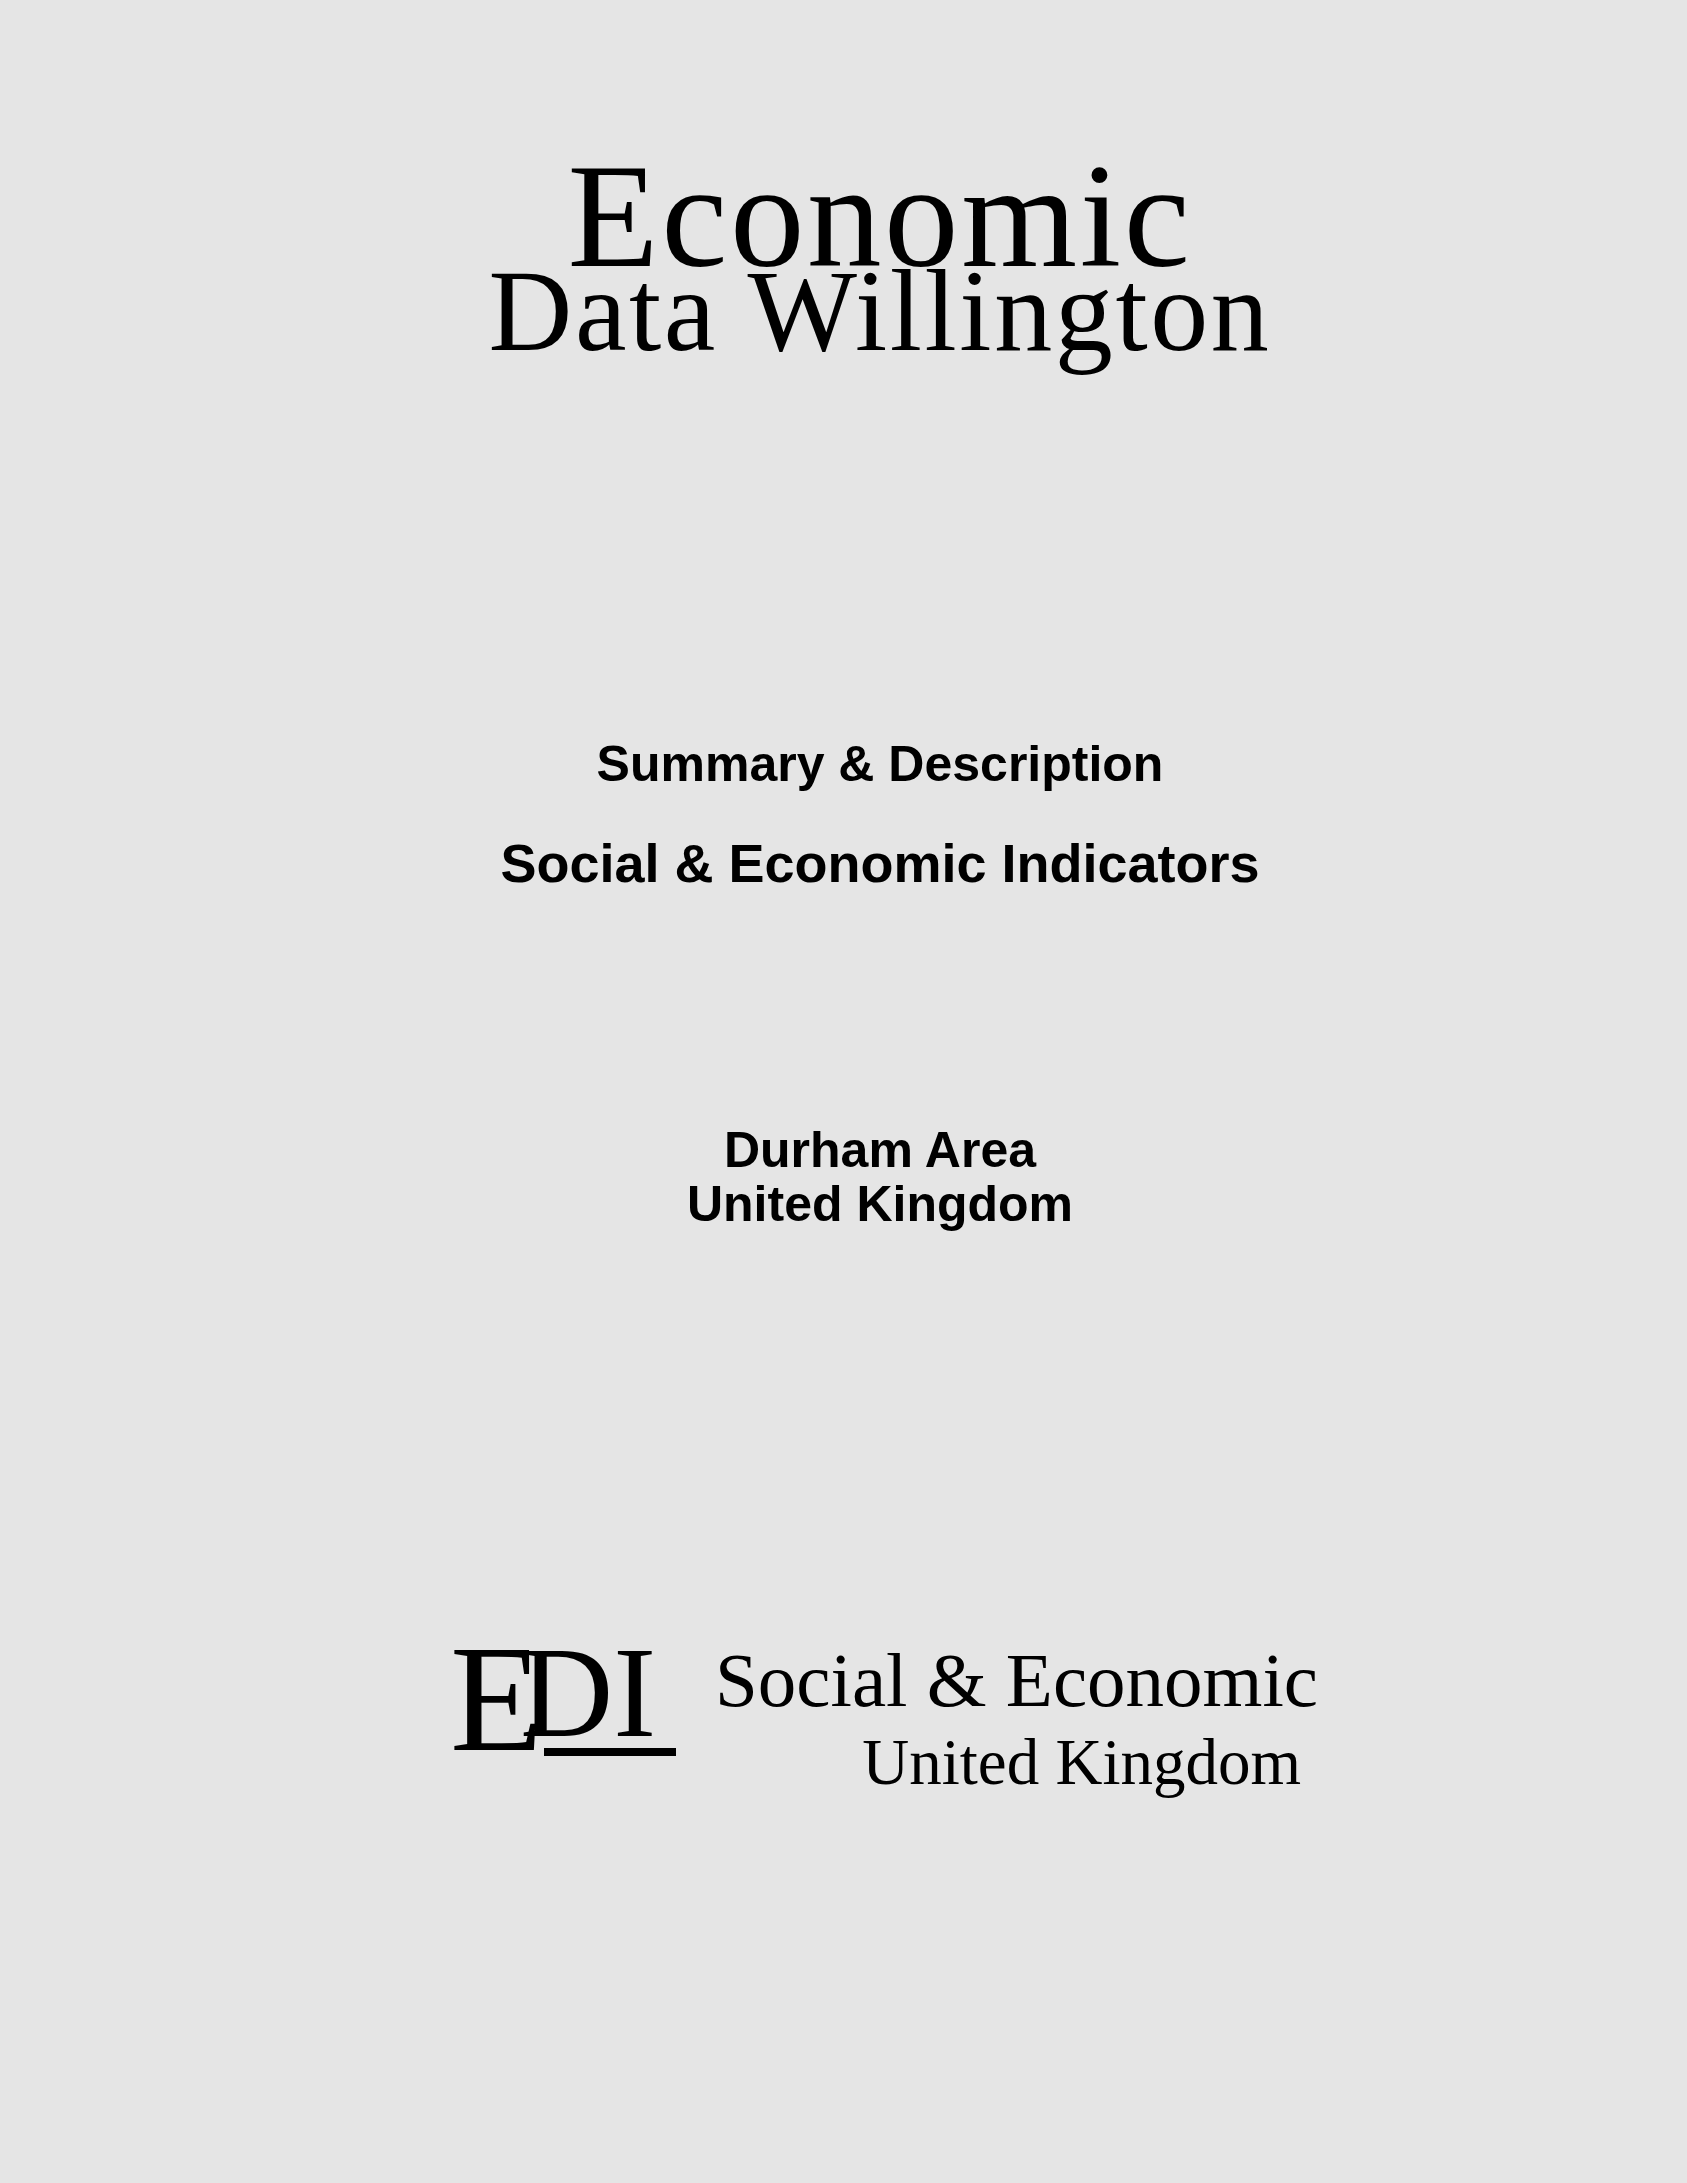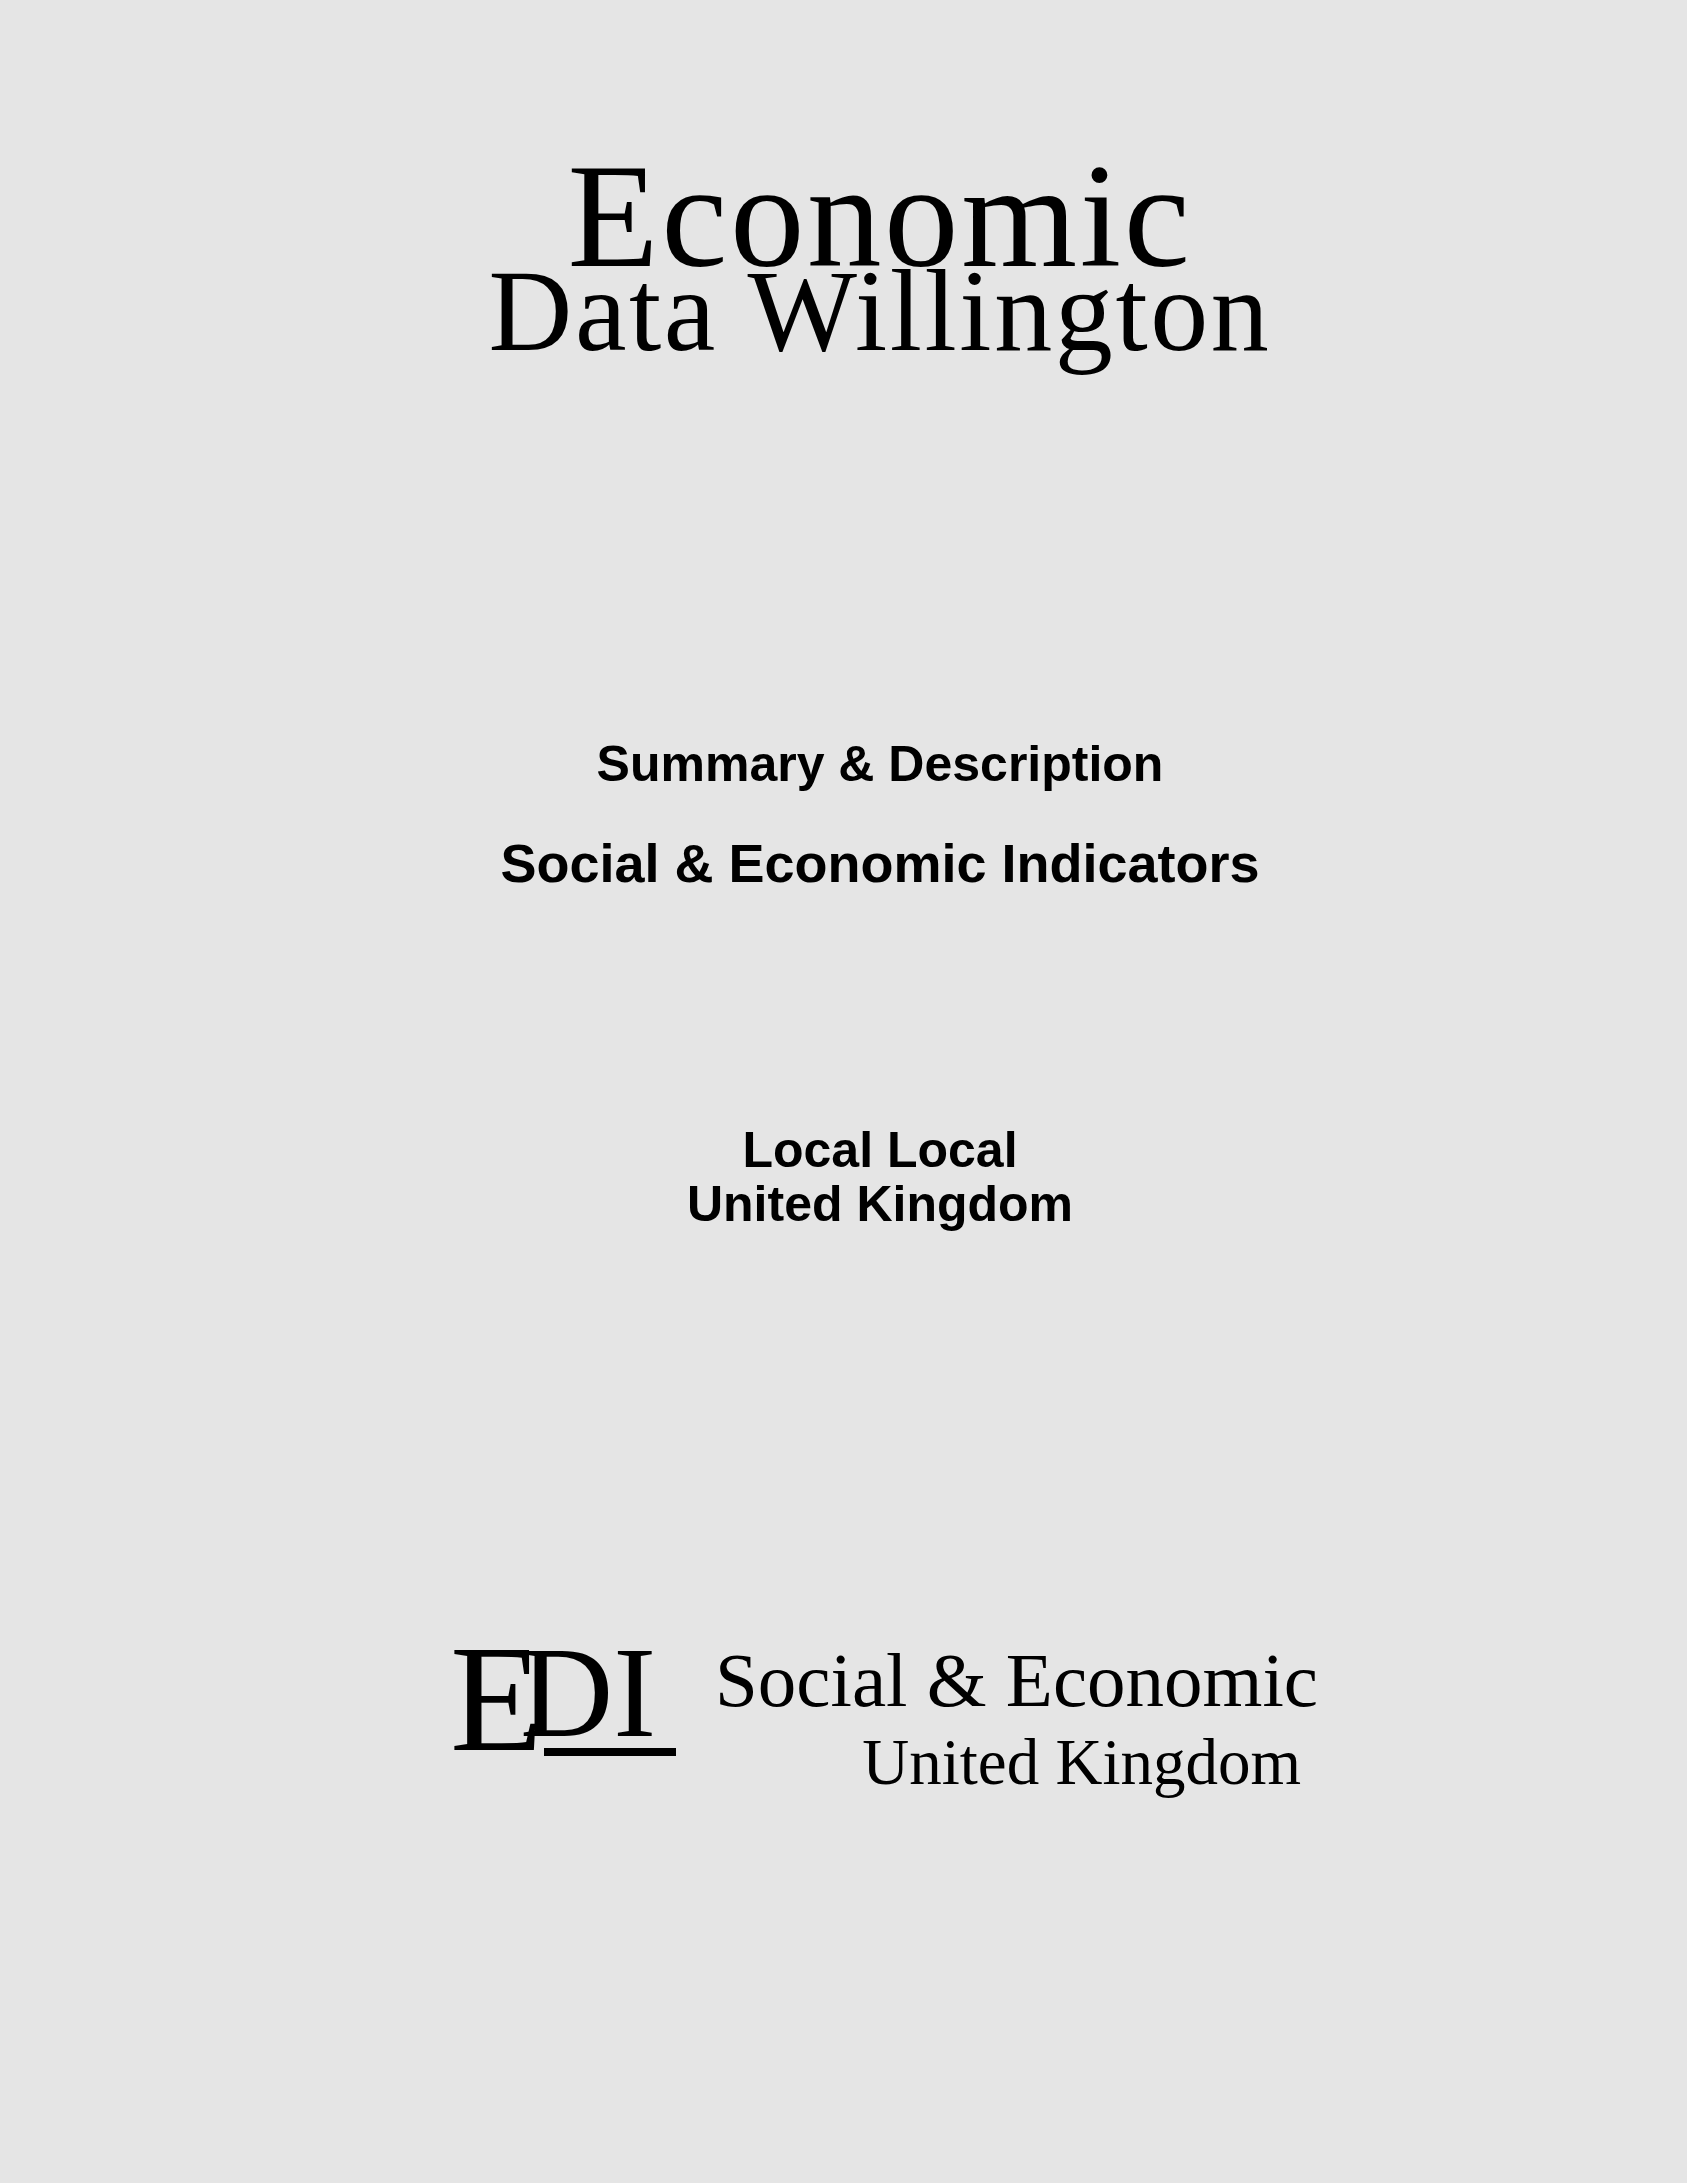--- a/index.html
+++ b/index.html
@@ -86,21 +86,21 @@
   <div>
     <div class="line serif brand-line1">Economic</div>
     <div class="line serif brand-line2">Data Willington</div>
   </div>
 
   <div class="line sansb title">Social &amp; Economic Indicators</div>
 
   <div class="line sansb subtitle">Summary &amp; Description</div>
 
 
-  <div class="line sansb area-type">Local Local</div>
+  <div class="line sansb area-type">Durham Area</div>
 
   <div class="line sansb country">United Kingdom</div>
 
   <div class="footer-logo">
     <span class="serif edi-initial">E</span>
     <span class="serif edi-rest">DI</span>
     <span class="edi-underline"></span>
     <div class="tagline">
       <div class="serif tagline-line1">Social &amp; Economic</div>
       <div class="serif tagline-line2">United Kingdom</div>

